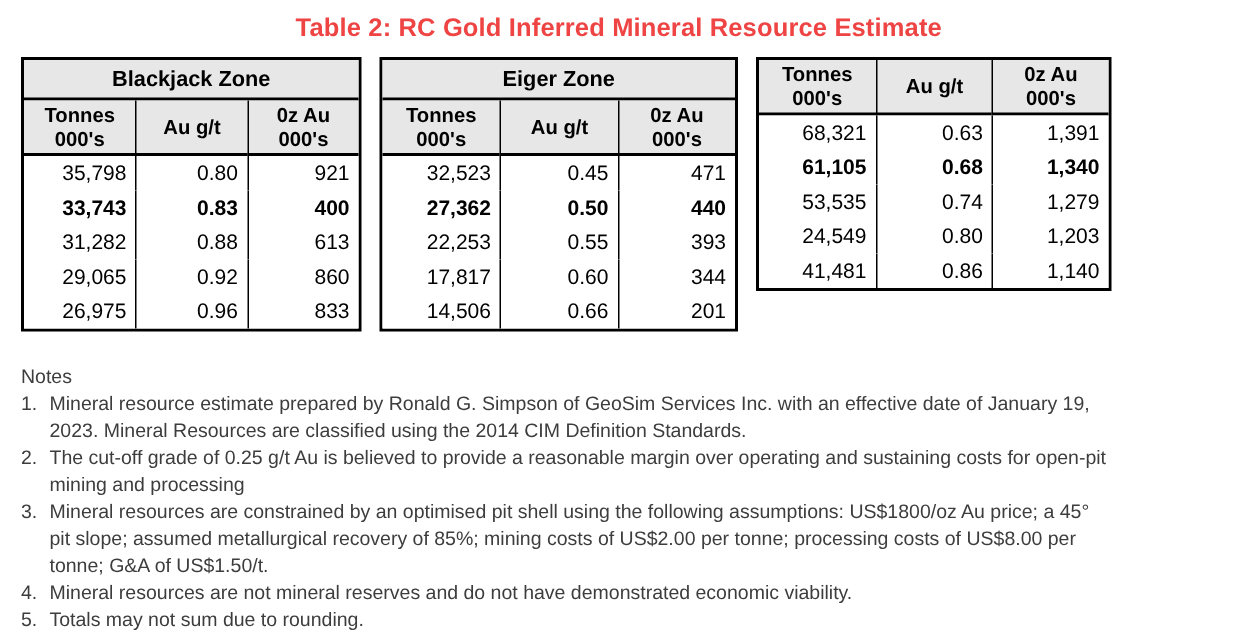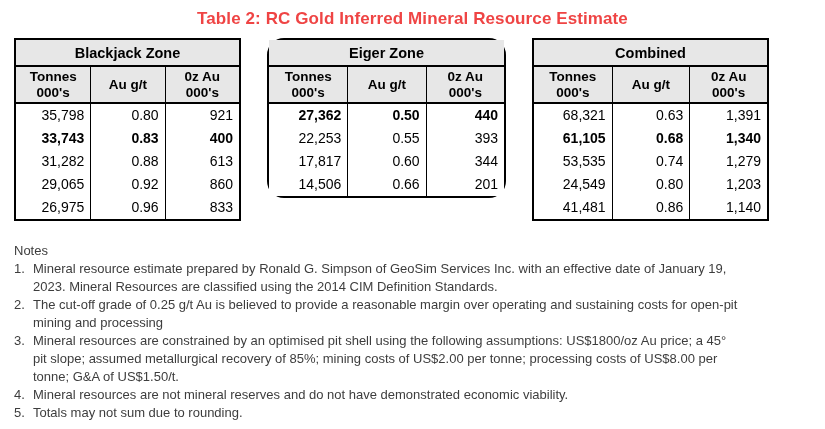--- a/index.html
+++ b/index.html
@@ -49,22 +49,22 @@
   }
   .hl td { font-weight: bold; }
   
   .cog-table { width: 89px; margin-right: 3px; }
   .cog-table th {
     height: 64px;
     border-bottom: 2px solid #000;
     font-size: 14px;
   }
   
-  .zone-table { width: 227px; margin-right: 26px; }
-  .zone-table.wide { width: 239px; border-radius: 17px; }
+  .zone-table { width: 227px; margin-right: 12px; }
+  .zone-table.wide { width: 239px; }
   .zone-table.wide2 { width: 237px; margin-right: 0; }
   .zone-name-row th {
     height: 27px;
     border-bottom: 2px solid #000;
     font-size: 14.5px;
   }
   .col-head-row th {
     height: 37px;
     border-bottom: 2px solid #000;
     font-size: 13.5px;
@@ -138,20 +138,25 @@
         <tr class="zone-name-row">
       <th colspan="3">Eiger Zone</th>
     </tr>
     <tr class="col-head-row">
       <th>Tonnes
 000's</th>
       <th>Au g/t</th>
       <th>0z Au
 000's</th>
     </tr>
+    <tr>
+      <td>32,523</td>
+      <td>0.45</td>
+      <td>471</td>
+    </tr>
     <tr class="hl">
       <td>27,362</td>
       <td>0.50</td>
       <td>440</td>
     </tr>
     <tr>
       <td>22,253</td>
       <td>0.55</td>
       <td>393</td>
     </tr>
@@ -163,23 +168,20 @@
     <tr>
       <td>14,506</td>
       <td>0.66</td>
       <td>201</td>
     </tr>
   </tbody>
     </table>
 
   <table class="zone-table wide2">
     <tbody>
-        <tr class="zone-name-row">
-      <th colspan="3">Combined</th>
-    </tr>
     <tr class="col-head-row">
       <th>Tonnes
 000's</th>
       <th>Au g/t</th>
       <th>0z Au
 000's</th>
     </tr>
     <tr>
       <td>68,321</td>
       <td>0.63</td>

